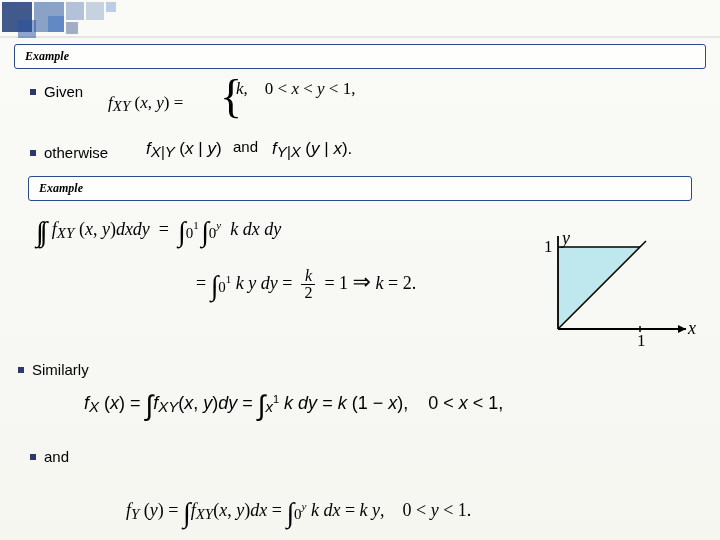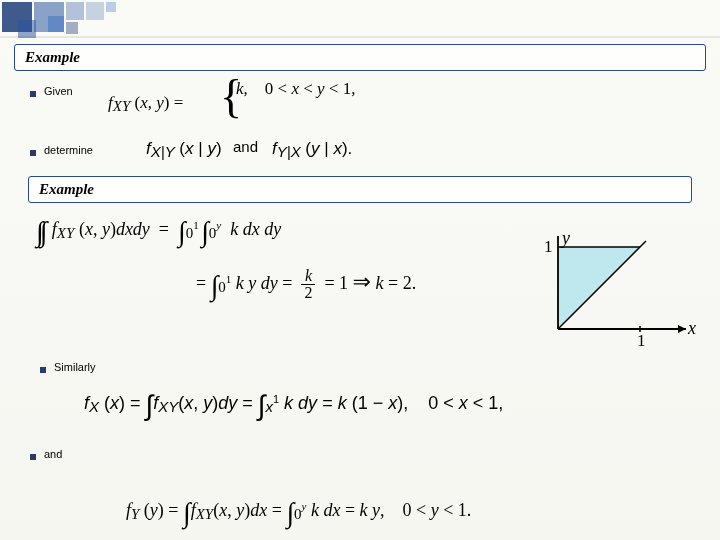--- a/index.html
+++ b/index.html
@@ -20,31 +20,31 @@
   .shade-line { position:absolute; left:0; right:0; top:36px; height:2px; background:rgba(0,0,0,0.08); }
 
   .section-box {
     margin: 6px 14px 4px 14px;
     border: 1.5px solid #2a4a8d;
     border-radius: 3px;
     background: #fefefc;
     padding: 4px 10px;
     font-style: italic;
     font-weight: bold;
-    font-size: 15px;
+    font-size: 12px;
     font-family: "Times New Roman", serif;
   }
   .section-box.first { margin-top: 44px; }
 
   .content { padding: 4px 14px 2px 30px; }
   li.bullet {
     list-style: none;
     position: relative;
     padding-left: 14px;
-    font-size: 11px;
+    font-size: 15px;
     margin: 6px 0 4px 0;
   }
   li.bullet::before {
     content: "";
     position: absolute; left: 0; top: 6px;
     width: 6px; height: 6px; background: #2b3a6b;
   }
 
   .mathrow { font-family: Liberation Sans, sans-serif; font-size: 17px; }
   .ital { font-style: italic; }
@@ -66,21 +66,21 @@
   .det-and { position:absolute; left:233px; top:138px; font-size:15px; }
   .det-m2 { position:absolute; left:272px; top:139px; }
 
   .sol-block { position:absolute; left:36px; top:216px; font-family:"Times New Roman",serif; font-size:18px; }
   .sol-line2 { position:absolute; left:196px; top:268px; font-family:"Times New Roman",serif; font-size:18px; }
 
   .int-sym { font-size: 28px; vertical-align: -6px; }
 
   .plot { position:absolute; right:22px; top:234px; width:170px; height:120px; }
 
-  .sim-row { position:absolute; left:40px; top:355px; }
+  .sim-row { position:absolute; left:18px; top:355px; }
   .fx-line { position:absolute; left:84px; top:390px; font-family:Liberation Sans, sans-serif; font-size:18px; }
 
   .and-row { position:absolute; left:30px; top:442px; }
   .fy-line { position:absolute; left:126px; top:474px; font-family:"Times New Roman",serif; font-size:18px;margin-top:23px; }
 
   .frac { display:inline-block; text-align:center; vertical-align:middle; font-size:16px; }
   .frac .n { display:block; border-bottom:1px solid #000; padding:0 3px; line-height:16px;}
   .frac .d { display:block; padding:0 3px; line-height:16px;}
   .big { font-size:22px; }
   .arrow { font-family: Arial, sans-serif; }
@@ -118,21 +118,21 @@
   <span class="brace">{</span>
   <div class="pw-lines">
     <div>
       <span class="ital">k</span>,&nbsp;&nbsp;&nbsp;&nbsp;0 &lt; <span class="ital">x</span> &lt; <span class="ital">y</span> &lt; 1,
     </div>
   </div>
 </div>
 
 <div class="det-row">
   <li class="bullet" style="display:inline-block">
-    <span>determine</span>
+    <span>otherwise</span>
   </li>
 </div>
 <div class="det-m1 mathrow">
   <span class="ital">f</span><span class="sub ital">X|Y</span>&nbsp;(<span class="ital">x</span> | <span class="ital">y</span>)
 </div>
 <div class="det-and">and</div>
 <div class="det-m2 mathrow">
   <span class="ital">f</span><span class="sub ital">Y|X</span>&nbsp;(<span class="ital">y</span> | <span class="ital">x</span>).
 </div>
 

